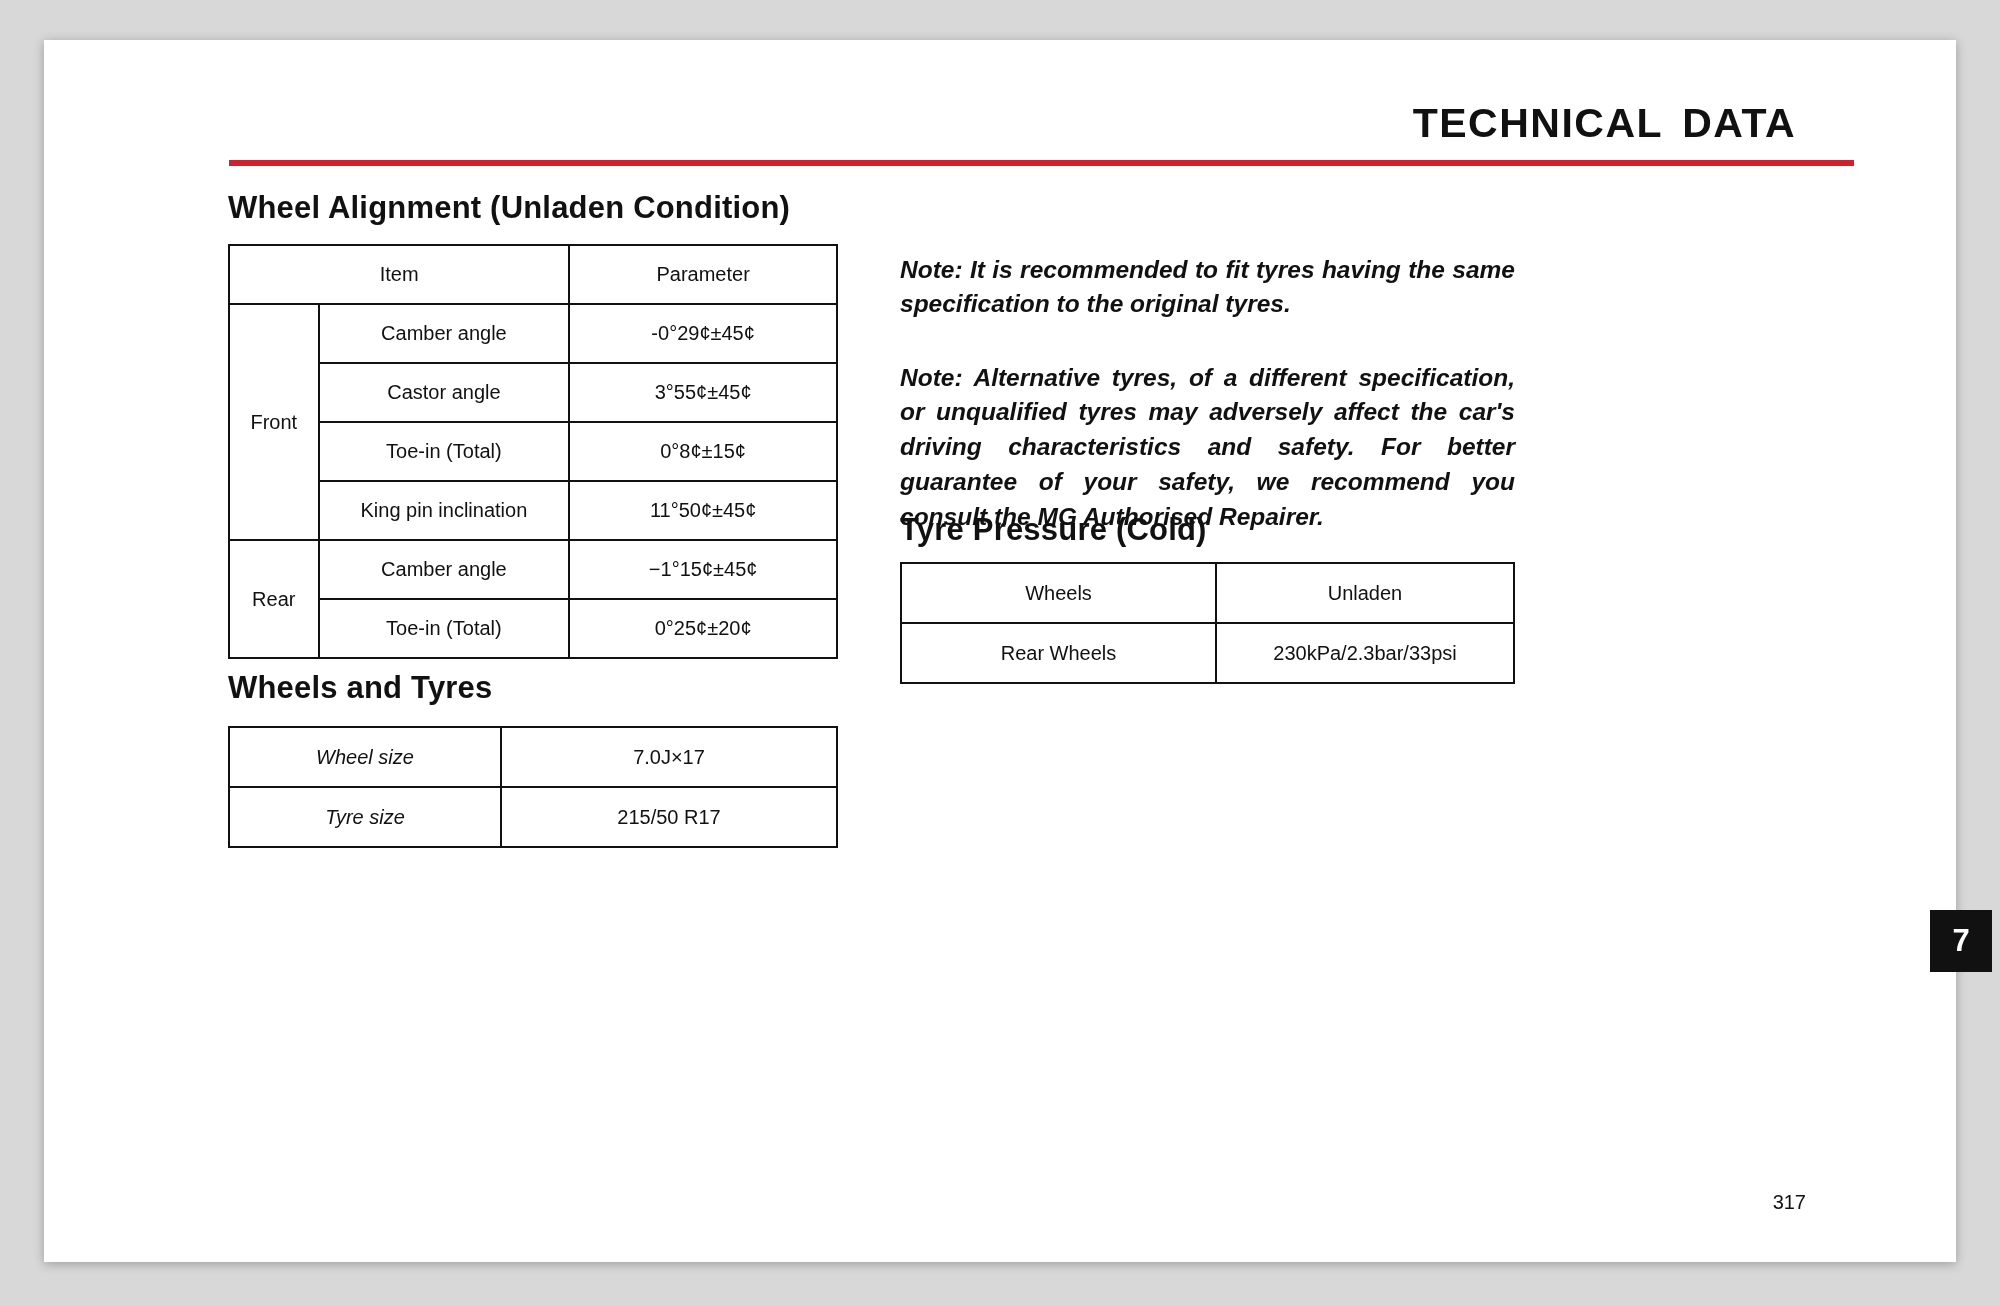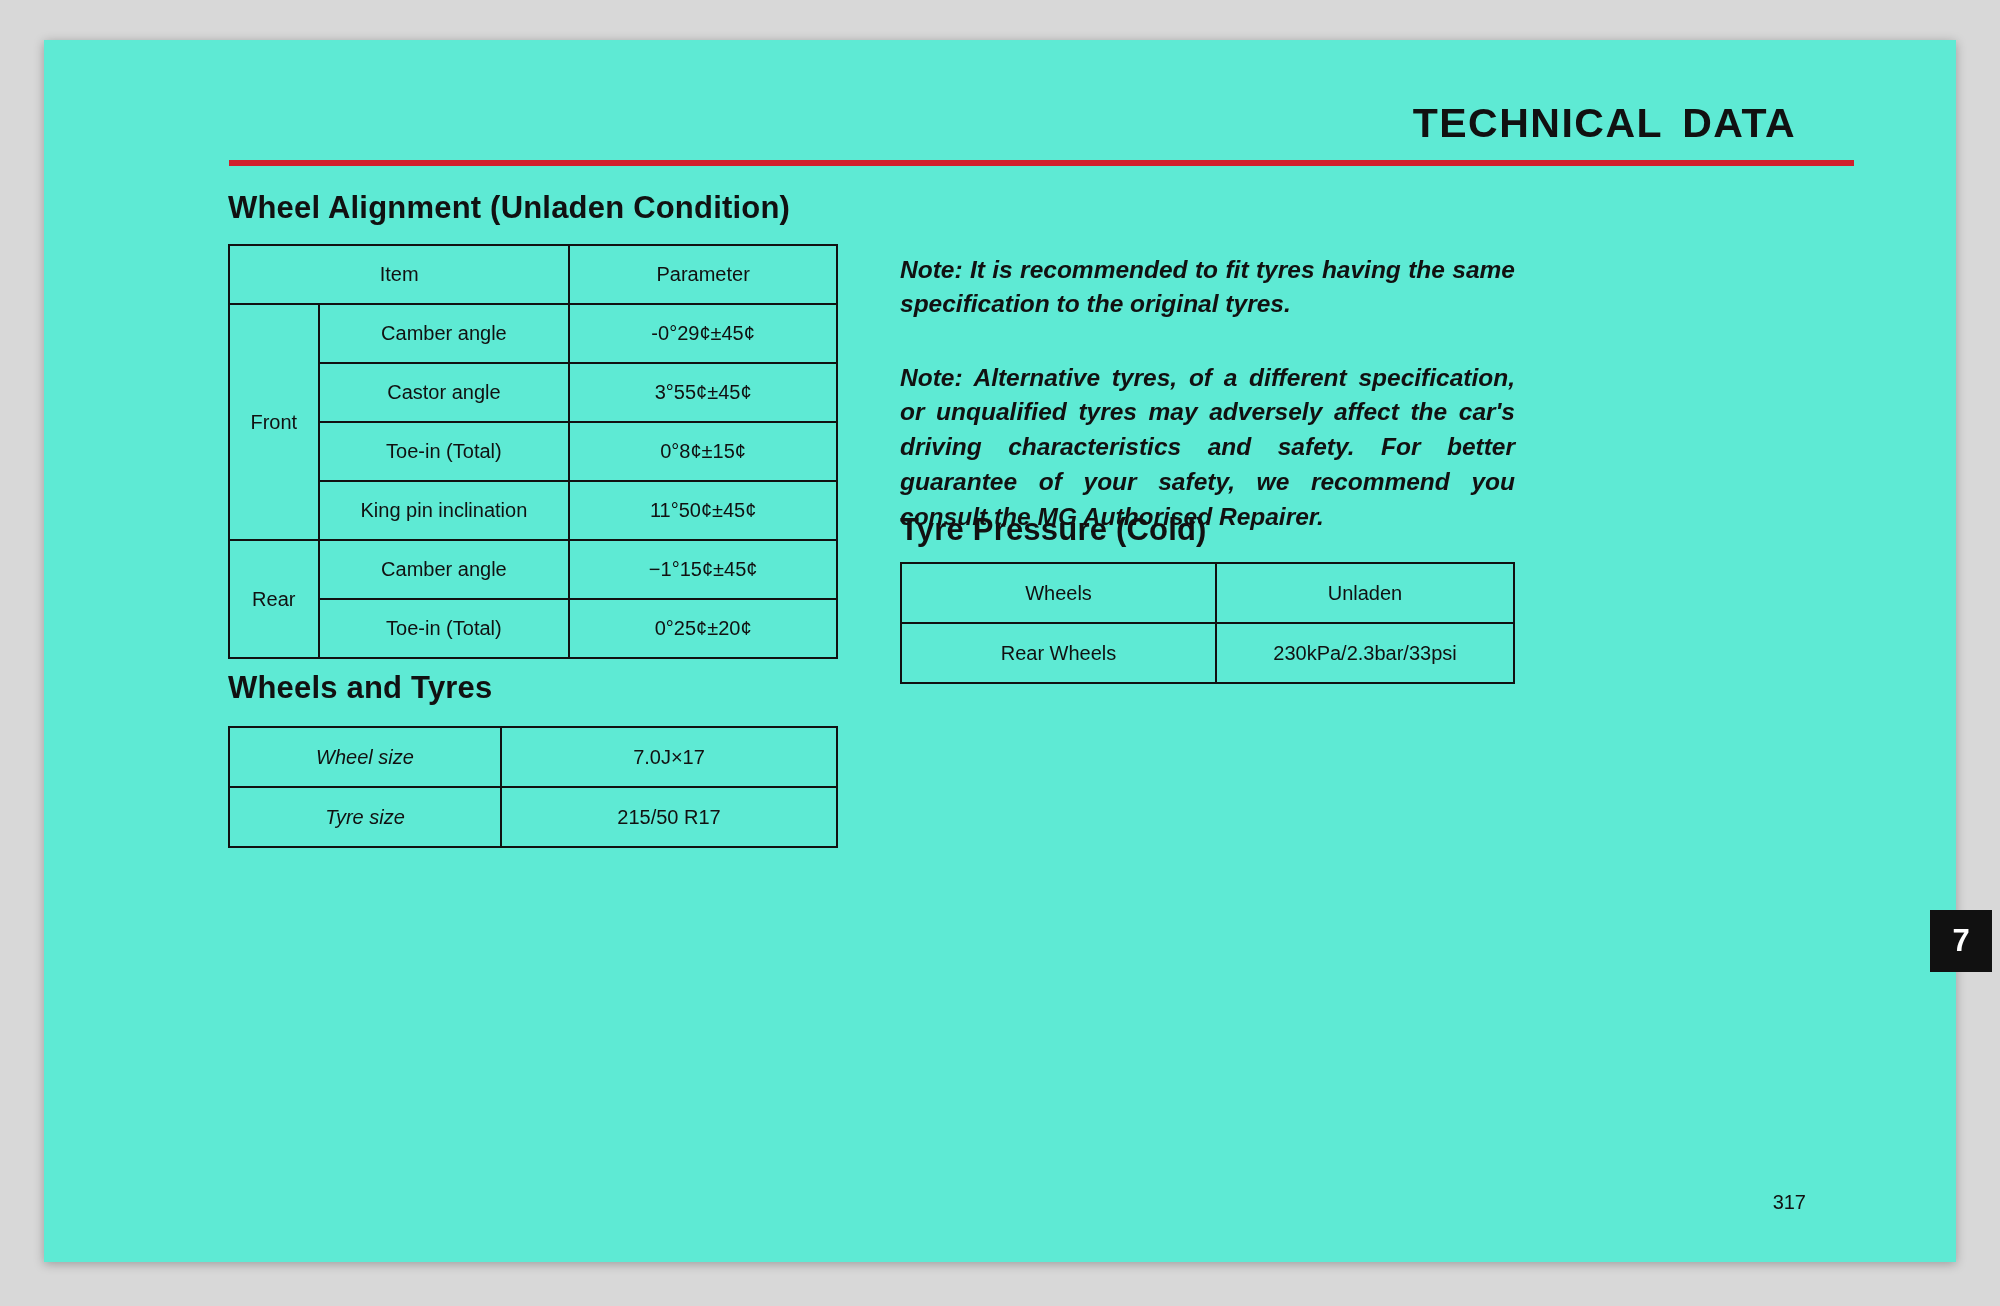--- a/index.html
+++ b/index.html
@@ -10,21 +10,21 @@
     height: 1306px;
     overflow: hidden;
     font-family: "Liberation Sans", sans-serif;
   }
   #page {
     position: absolute;
     left: 44px;
     top: 40px;
     width: 1912px;
     height: 1222px;
-    background: #5eead4;
+    background: #ffffff;
     box-shadow: 0 2px 10px rgba(0,0,0,0.28);
   }
   .inner {
     position: relative;
     width: 100%;
     height: 100%;
   }
   
   #header-title {
     position: absolute;

